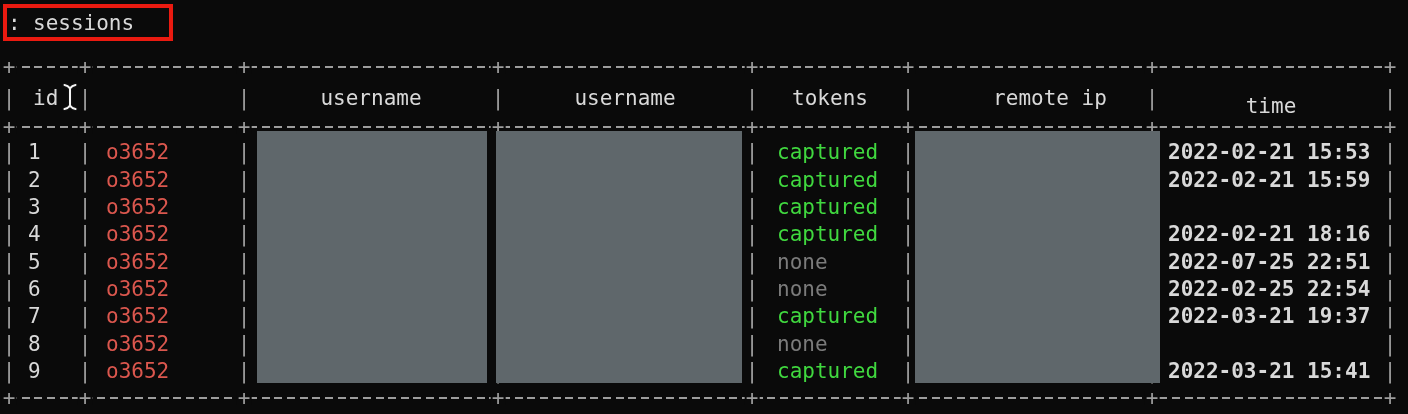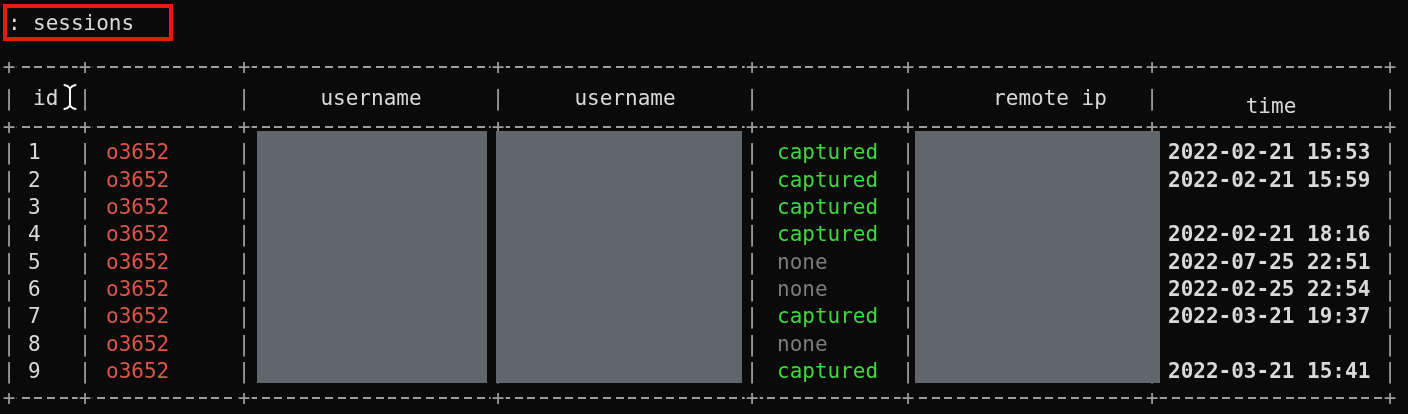--- a/index.html
+++ b/index.html
@@ -80,20 +80,21 @@
 
   <div class="abs" style="left:0;top:0;width:1408px;height:414px;" id="table-root">
     <div class="hline hl-top"></div>
     <div class="hline hl-mid"></div>
     <div class="hline hl-bot"></div>
 
     <div class="hdr-row">
       <span class="hdr h-id">id</span>
       <span class="hdr h-username">username</span>
       <span class="hdr h-password">username</span>
+      <span class="hdr h-tokens">tokens</span>
       <span class="hdr h-remote">remote ip</span>
       <span class="hdr h-time">time</span>
     <span class="pipe" style="left: 9px;">|</span>
         <span class="pipe" style="left: 85px;">|</span>
         <span class="pipe" style="left: 244px;">|</span>
         <span class="pipe" style="left: 498px;">|</span>
         <span class="pipe" style="left: 752px;">|</span>
         <span class="pipe" style="left: 908px;">|</span>
         <span class="pipe" style="left: 1152px;">|</span>
         <span class="pipe" style="left: 1390px;">|</span>

